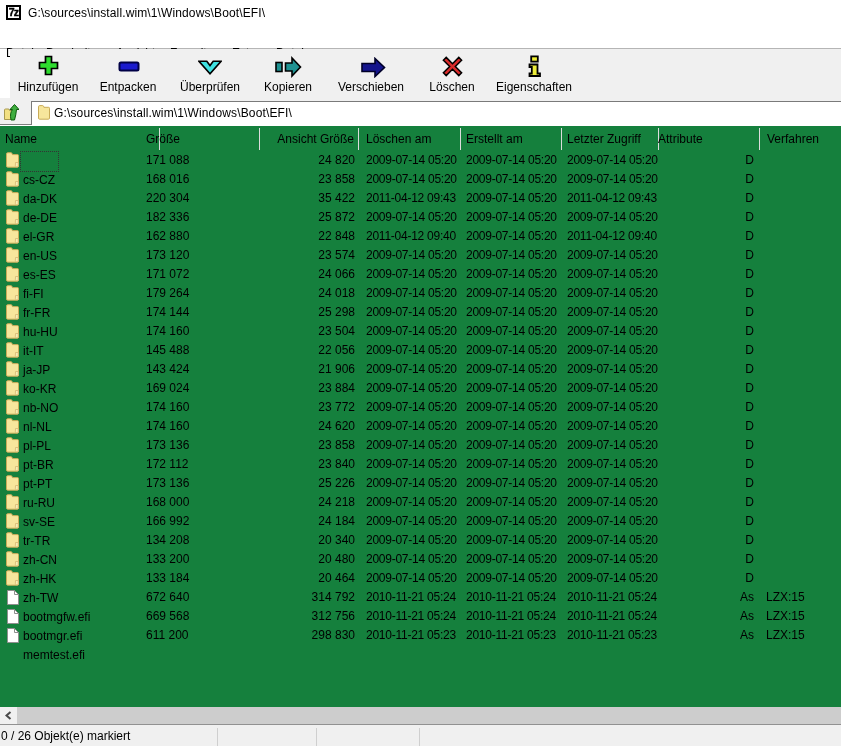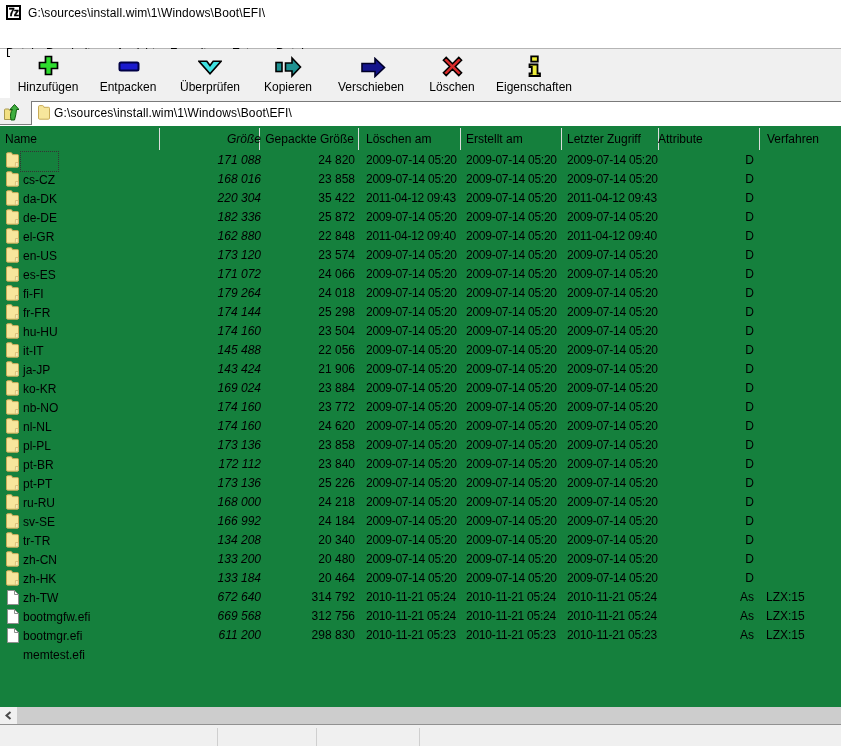--- a/index.html
+++ b/index.html
@@ -13,21 +13,21 @@
 #addrband{position:absolute;left:0;top:98px;width:841px;height:26px;background:#f0f0f0;border-bottom:1px solid #7f7f7f;}
 #addrbox{position:absolute;left:31px;top:3px;width:810px;height:23px;background:#fff;border-top:1px solid #7a7a7a;border-left:1px solid #7a7a7a;}
 #addrtext{position:absolute;left:22px;letter-spacing:0.14px;top:0;height:21px;line-height:22px;white-space:pre;}
 #table{position:absolute;left:0;top:126px;width:841px;height:581px;background:#15803d;}
 .hsep{position:absolute;top:2px;width:1px;height:22px;background:#dcdcdc;}
 .hc{position:absolute;top:2px;height:22px;line-height:23px;}
 .row{position:absolute;left:0;width:841px;height:19px;line-height:19px;}
 .row span{position:absolute;top:0;height:19px;line-height:19.5px;}
 .fic{position:absolute;}
 .cn{left:23px;margin-top:20px;}
-.r1{left:164px;width:97px;text-align:right;font-style:italic;}
+.r1{left:146px;width:97px;}
 .r2{left:259px;width:96px;text-align:right;}
 .l3{left:366px;letter-spacing:-0.25px;}
 .l4{left:466px;letter-spacing:-0.25px;}
 .l5{left:567px;letter-spacing:-0.25px;}
 .r6{left:658px;width:96px;text-align:right;}
 .l7{left:766px;}
 .focus{position:absolute;left:19.5px;top:0.5px;width:37px;height:17px;border:1px dotted #333;}
 #hscroll{position:absolute;left:0;top:707px;width:841px;height:17px;background:#f0f0f0;}
 #hthumb{position:absolute;left:17px;top:0;width:824px;height:17px;background:#cdcdcd;}
 #statusbar{position:absolute;left:0;top:724px;width:841px;height:22px;background:#f0f0f0;border-top:1px solid #919191;}
@@ -97,21 +97,21 @@
 <div id="table">
 <div class="hsep" style="left:159px"></div>
 <div class="hsep" style="left:259px"></div>
 <div class="hsep" style="left:358px"></div>
 <div class="hsep" style="left:460px"></div>
 <div class="hsep" style="left:561px"></div>
 <div class="hsep" style="left:658px"></div>
 <div class="hsep" style="left:759px"></div>
 <span class="hc" style="left:5px">Name</span>
 <span class="hc r1" style="position:absolute">Größe</span>
-<span class="hc r2" style="position:absolute;width:95px">Gepackte Größe</span>
+<span class="hc r2" style="position:absolute;width:95px">Ansicht Größe</span>
 <span class="hc" style="left:366px">Löschen am</span>
 <span class="hc" style="left:466px">Erstellt am</span>
 <span class="hc" style="left:567px">Letzter Zugriff</span>
 <span class="hc" style="left:658px;width:97px;text-align:left">Attribute</span>
 <span class="hc" style="left:767px">Verfahren</span>
 </div>
 <div class="row" style="top:150.5px">
     <svg class="fic" style="left:6px;top:1.5px" width="13" height="16" viewBox="0 0 13 16">
       <path d="M0.5 2 Q0.5 0.7 1.7 0.7 L5 0.7 Q5.8 0.7 6 1.4 L6.4 2.6 L11.5 2.6 Q12.5 2.6 12.5 3.6 L12.5 14 Q12.5 15.2 11.3 15.2 L1.7 15.2 Q0.5 15.2 0.5 14 Z" fill="#f7e69c" stroke="#c9ab58" stroke-width="1"></path>
       <path d="M9.5 10.5 L12.2 10.5 L12.2 14.8 L9.8 14.8 Q9.2 14.6 9.3 13.9 Z" fill="#f9edb4" stroke="#d3b871" stroke-width="0.8"></path>
@@ -476,15 +476,16 @@
     <span class="c r6">As</span>
     <span class="c l7">LZX:15</span>
   </div>
 <div id="hscroll">
 <svg class="abs" style="left:4px;top:4px" width="9" height="9" viewBox="0 0 9 9">
       <path d="M6.5 1 L2.5 4.5 L6.5 8" fill="none" stroke="#4a4a4a" stroke-width="2"></path>
     </svg>
 <div id="hthumb"></div>
 </div>
 <div id="statusbar">
+<span id="stext">0 / 26 Objekt(e) markiert</span>
 <div class="ssep" style="left:217px"></div>
 <div class="ssep" style="left:316px"></div>
 <div class="ssep" style="left:419px"></div>
 </div>
 </body></html>

